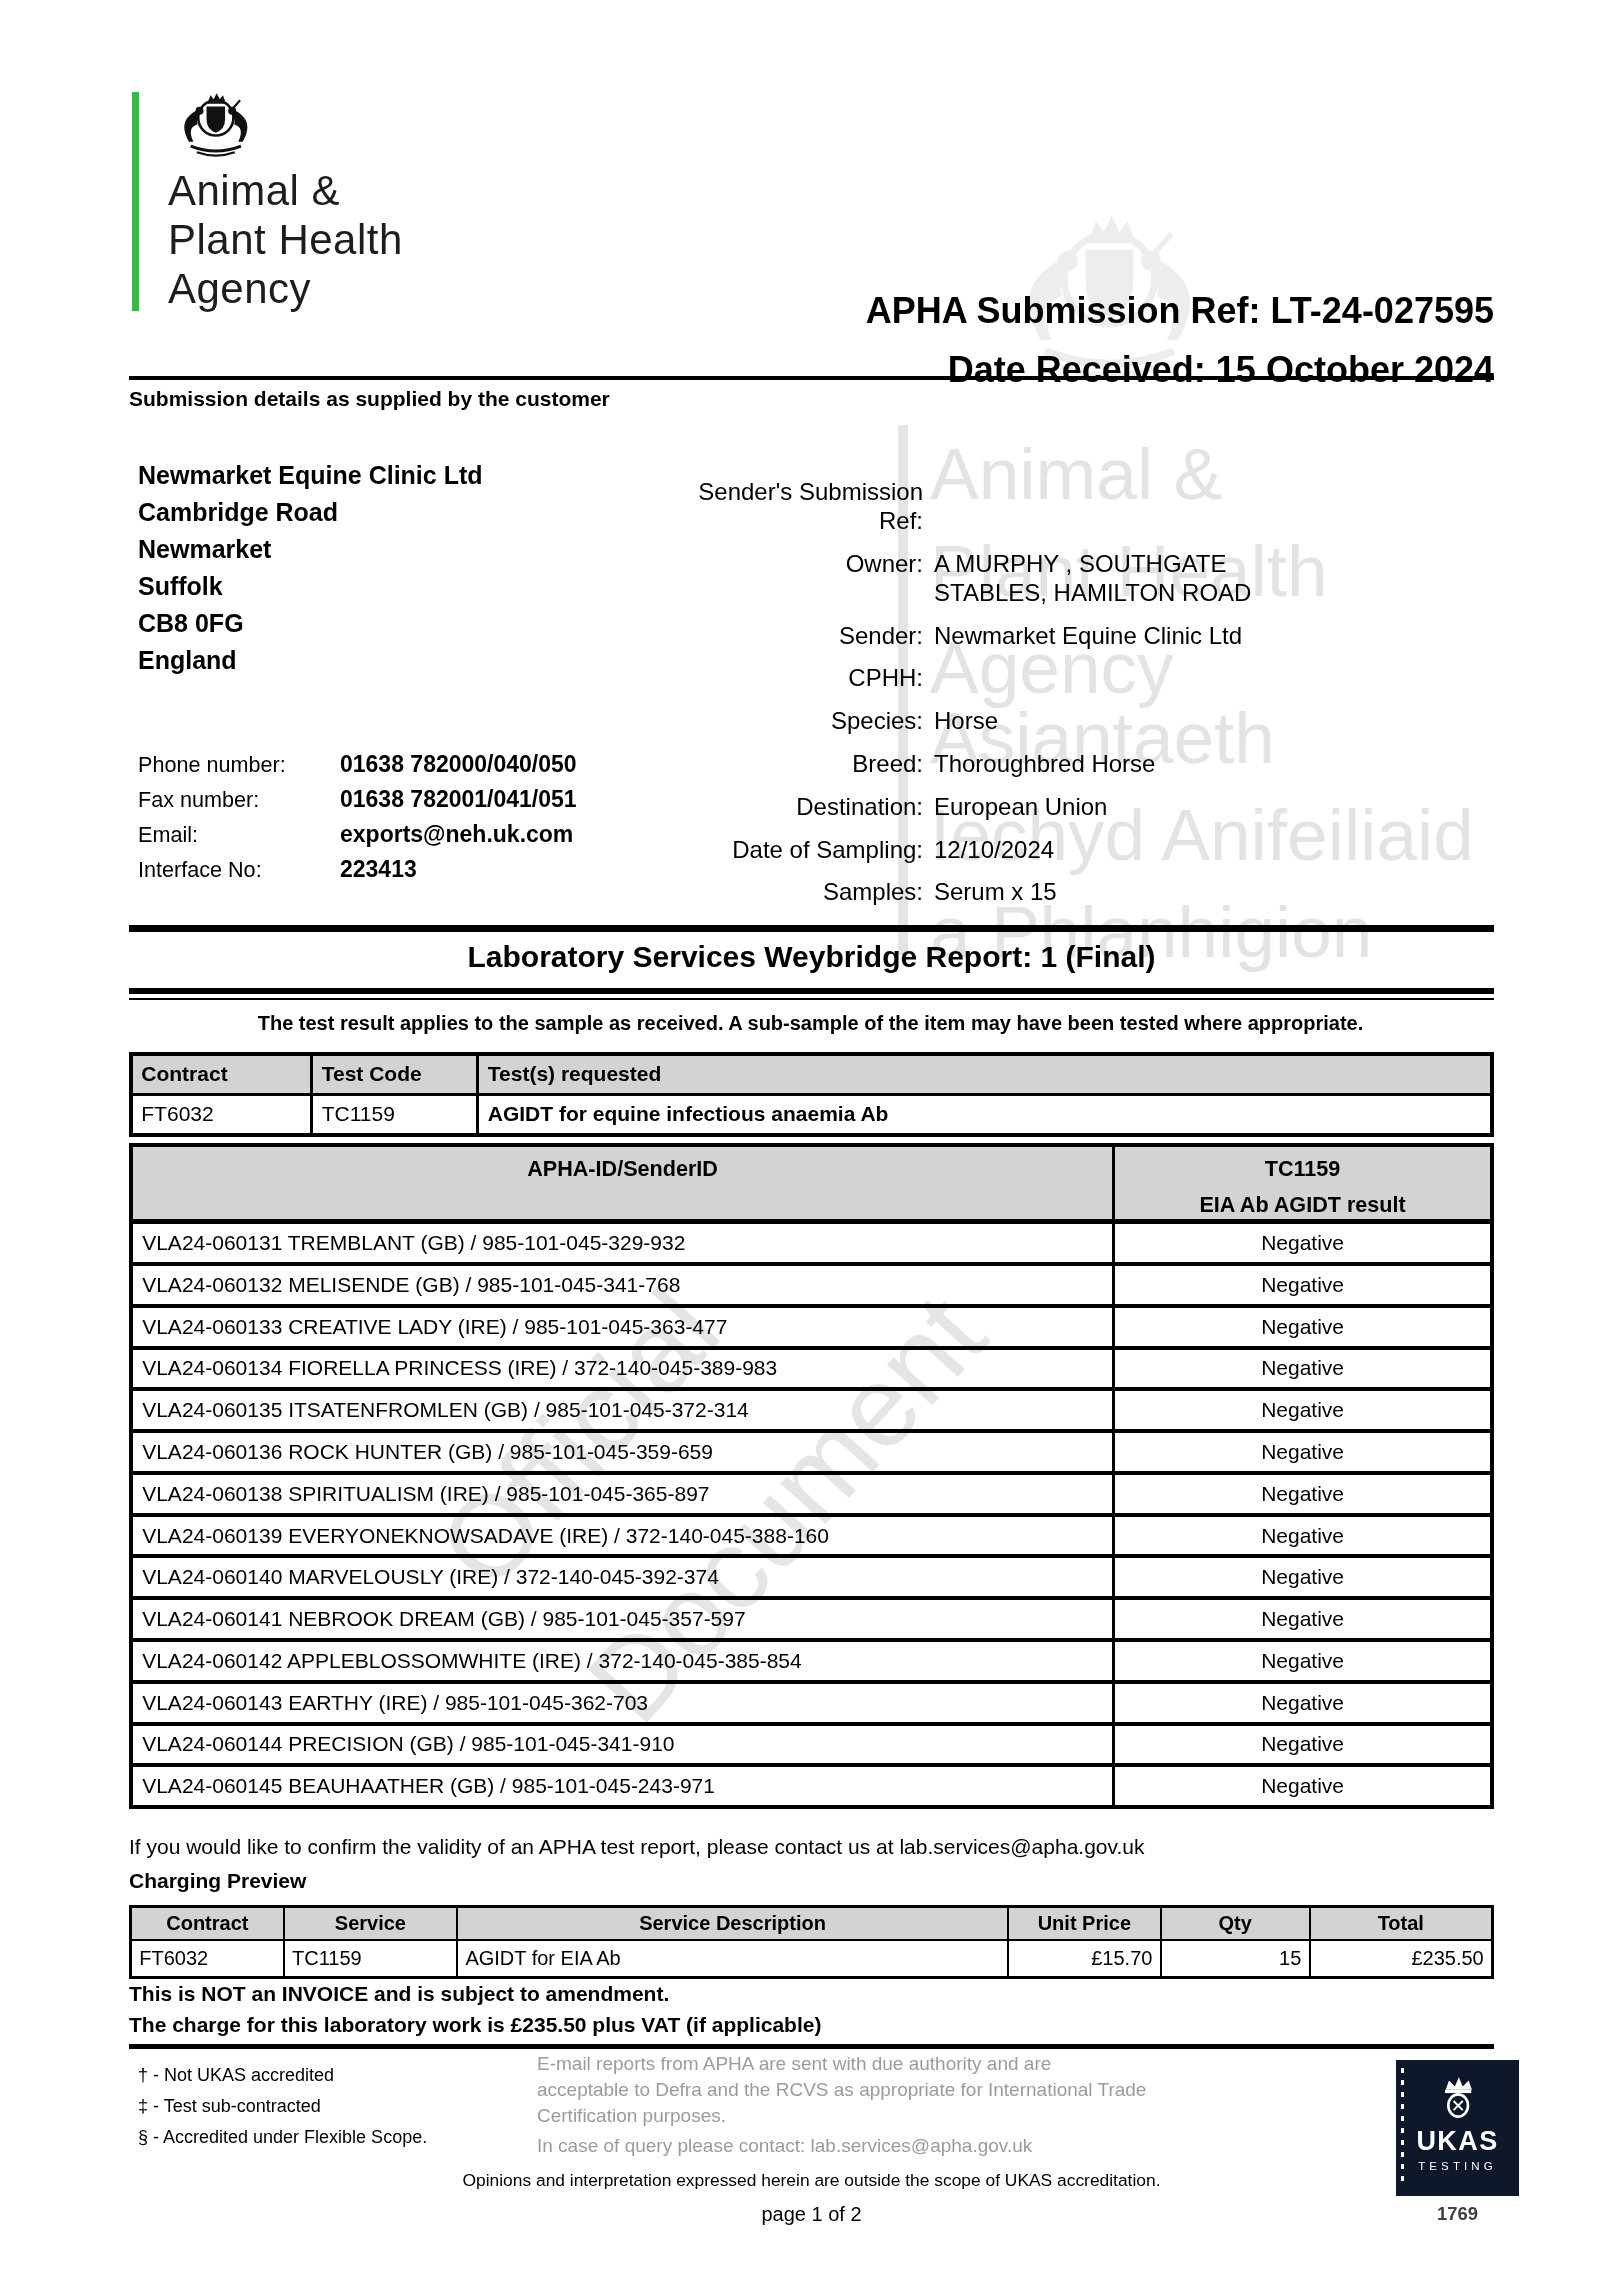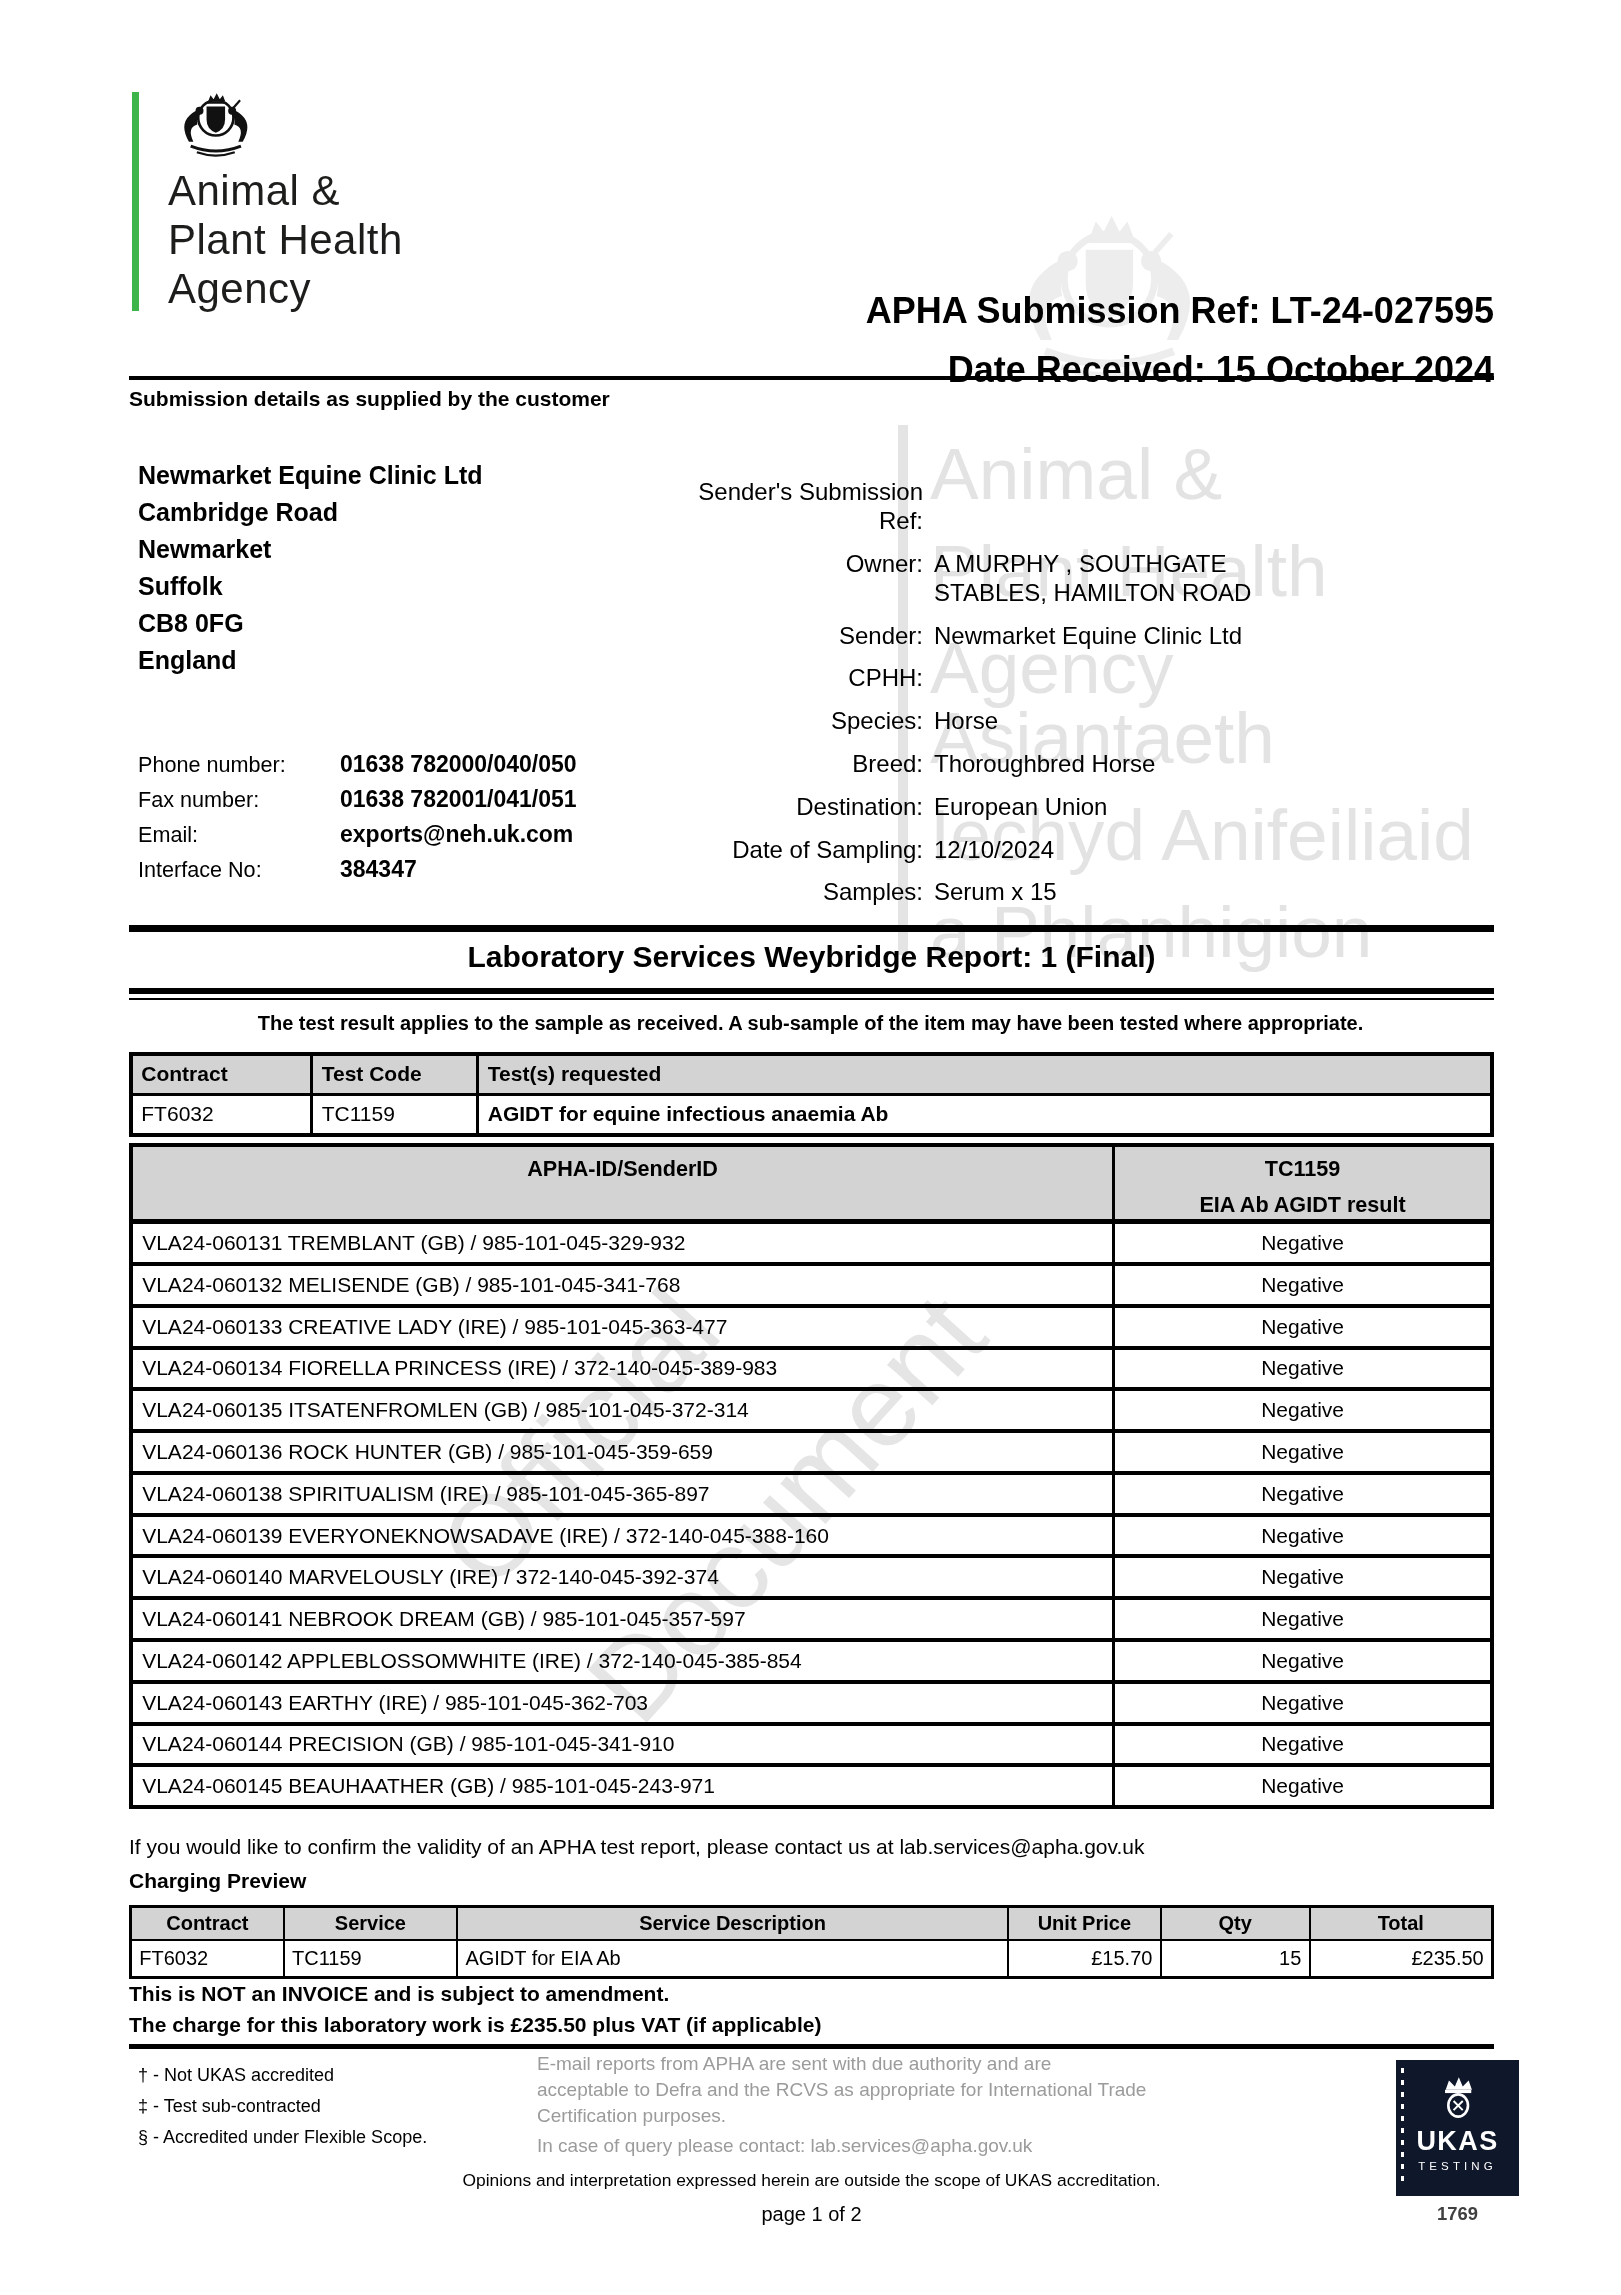--- a/index.html
+++ b/index.html
@@ -171,21 +171,21 @@
       <div class="contact-row">
         <div class="contact-label">Fax number:</div>
         <div class="contact-value">01638 782001/041/051</div>
       </div>
       <div class="contact-row">
         <div class="contact-label">Email:</div>
         <div class="contact-value">exports@neh.uk.com</div>
       </div>
       <div class="contact-row">
         <div class="contact-label">Interface No:</div>
-        <div class="contact-value">384347</div>
+        <div class="contact-value">223413</div>
       </div>
     </div>
 
     <div class="fields">
       <div class="field-row">
         <div class="field-label">Sender's Submission Ref:</div>
         <div class="field-value"></div>
       </div>
       <div class="field-row">
         <div class="field-label">Owner:</div>

